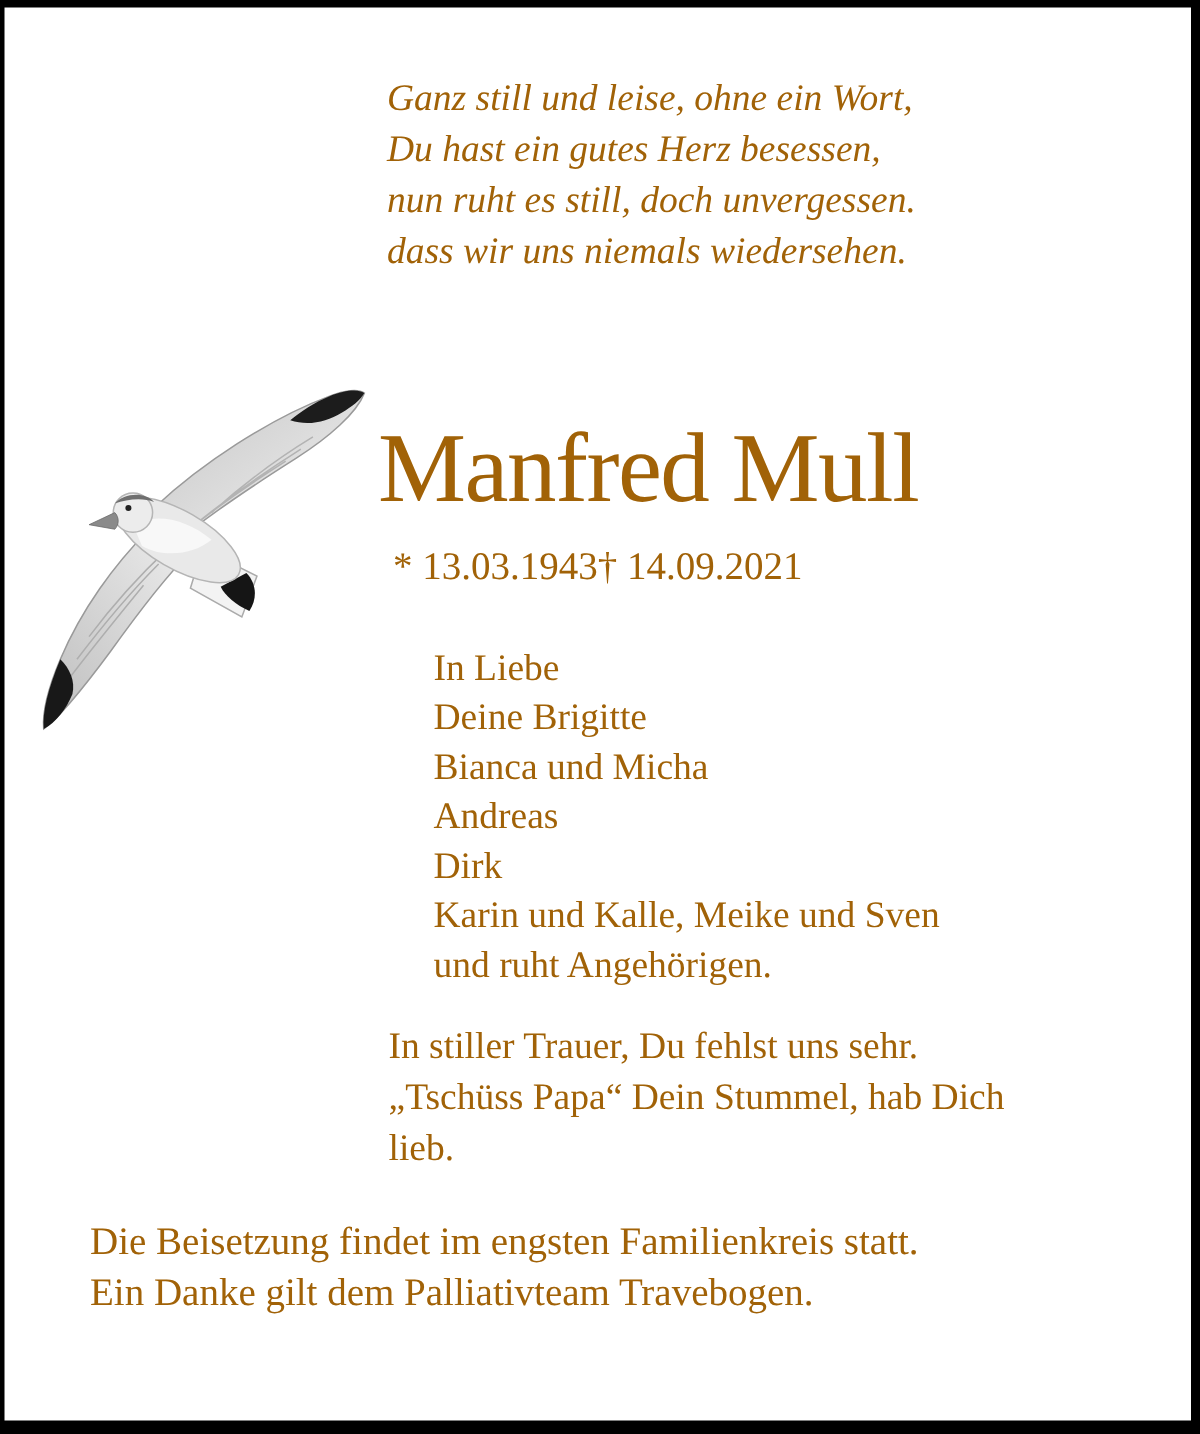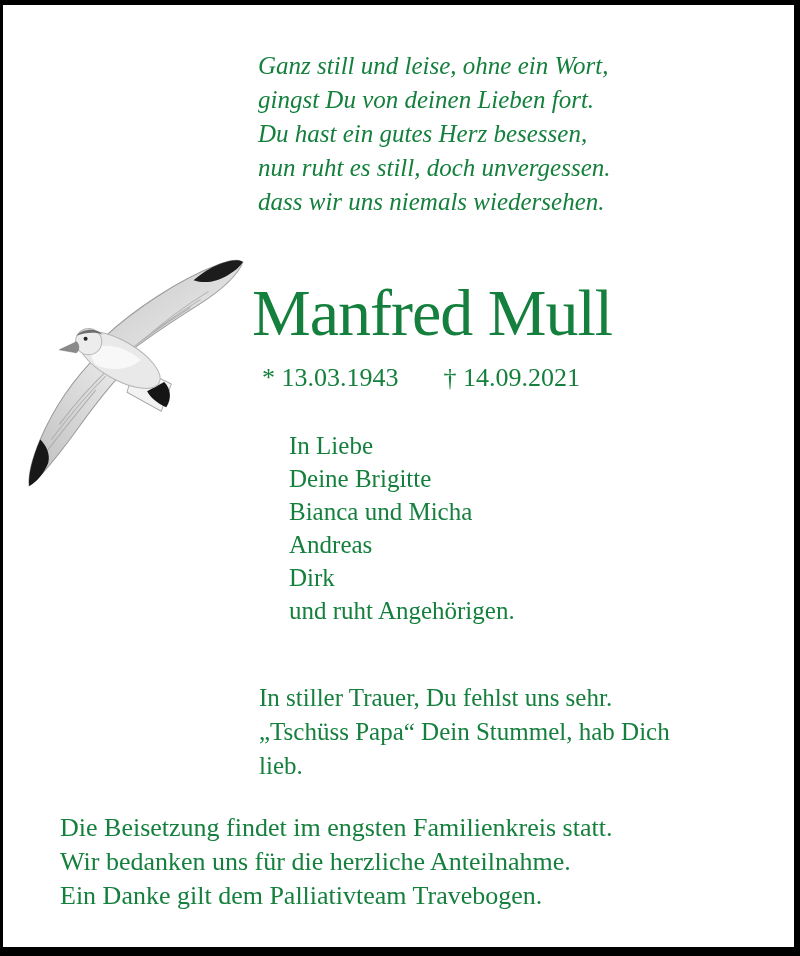--- a/index.html
+++ b/index.html
@@ -11,21 +11,21 @@
     position: relative;
     width: 800px;
     height: 956px;
     box-sizing: border-box;
     background: #ffffff;
     border-style: solid;
     border-color: #000000;
     border-width: 5px 6px 9px 3px;
     overflow: hidden;
     font-family: "Liberation Serif", serif;
-    color: #15803d;
+    color: #a16207;
   }
   .abs { position: absolute; }
 
   .poem {
     left: 255px;
     top: 44px;
     font-style: italic;
     font-size: 25px;
     line-height: 34px;
     white-space: nowrap;
@@ -37,21 +37,21 @@
     line-height: 1.1;
     letter-spacing: -1px;
     white-space: nowrap;
   }
   .dates {
     left: 259px;
     top: 358px;
     font-size: 26px;
     white-space: nowrap;
   }
-  .dates .death-date { margin-left: 45px; }
+  .dates .death-date { }
 
   .family {
     left: 256px;
     top: 424px;
     font-size: 25px;
     line-height: 33px;
     white-space: nowrap;
     margin-left: 30px;
   }
   .mourning {
@@ -107,46 +107,45 @@
     <path d="M 70,96 C 85,88 105,92 122,106 C 110,116 90,118 76,110 Z" fill="#f8f8f8"></path>
 
     <circle cx="70" cy="88" r="13" fill="#ececec" stroke="#b5b5b5" stroke-width="1"></circle>
     <path d="M 58,82 C 64,75 78,74 84,81 C 77,78 66,79 58,82 Z" fill="#6f6f6f"></path>
     <circle cx="67" cy="85" r="2" fill="#222222"></circle>
     <path d="M 58,88 L 41,96 L 58,99 C 61,96 61,91 58,88 Z" fill="#8a8a8a" stroke="#666666" stroke-width="0.5"></path>
   </svg>
 
   <div class="abs poem">
     <div>Ganz still und leise, ohne ein Wort,</div>
-    <div>gingst Du von deinen Lieben fort.</div>
     <div>Du hast ein gutes Herz besessen,</div>
     <div>nun ruht es still, doch unvergessen.</div>
     <div>dass wir uns niemals wiedersehen.</div>
   </div>
 
   <div class="abs deceased-name">Manfred Mull</div>
 
   <div class="abs dates">
     <span class="birth-date">* 13.03.1943</span><span class="death-date">† 14.09.2021</span>
   </div>
 
   <div class="abs family">
     <div>In Liebe</div>
     <div>Deine Brigitte</div>
     <div>Bianca und Micha</div>
     <div>Andreas</div>
     <div>Dirk</div>
+    <div>Karin und Kalle, Meike und Sven</div>
     <div>und ruht Angehörigen.</div>
   </div>
 
   <div class="abs mourning">
     <div>In stiller Trauer, Du fehlst uns sehr.</div>
     <div>„Tschüss Papa“ Dein Stummel, hab Dich</div>
     <div>lieb.</div>
   </div>
 
   <div class="abs footer">
     <div>Die Beisetzung findet im engsten Familienkreis statt.</div>
-    <div>Wir bedanken uns für die herzliche Anteilnahme.</div>
     <div>Ein Danke gilt dem Palliativteam Travebogen.</div>
   </div>
 
 </div>
 
 </body></html>

